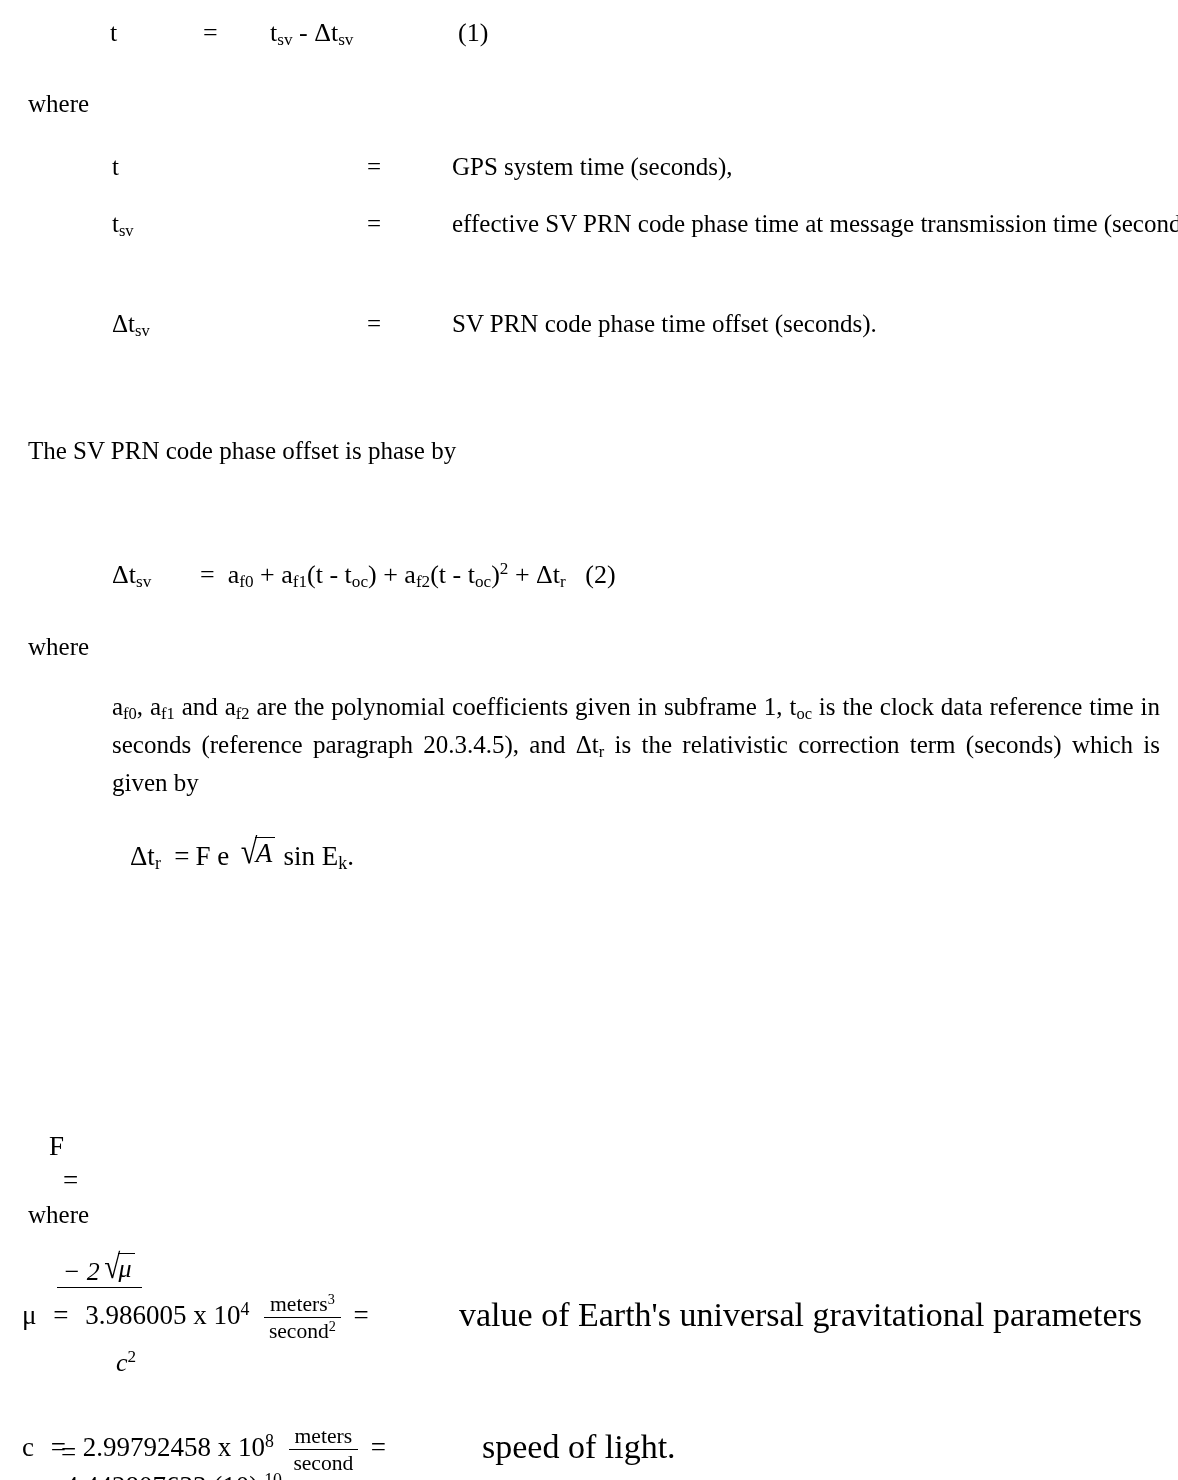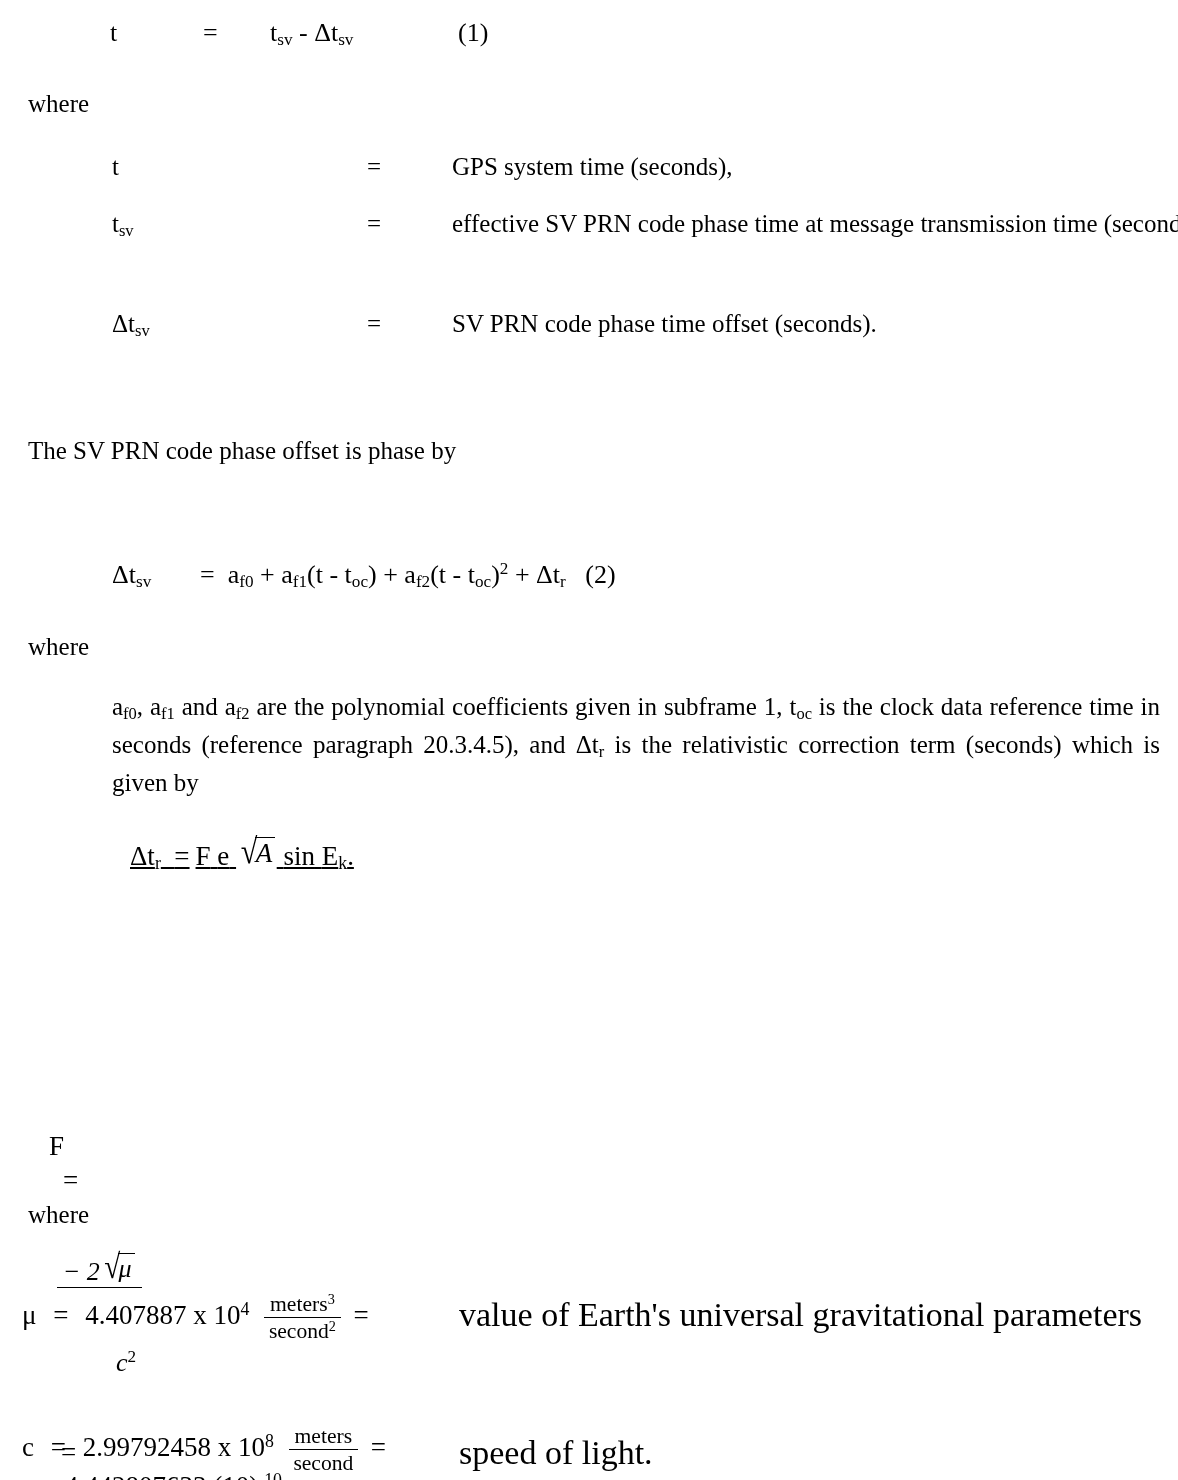--- a/index.html
+++ b/index.html
@@ -175,55 +175,55 @@
 
   <div class="abs" id="eq2">
     <span class="lhs"><span>Δt</span><sub>sv</sub></span>
     <span class="rhs"><span>=</span>&nbsp; <span>a</span><sub>f0</sub><span> + </span><span>a</span><sub>f1</sub><span>(t - t</span><sub>oc</sub><span>)</span><span> + </span><span>a</span><sub>f2</sub><span>(t - t</span><sub>oc</sub><span>)</span><sup>2</sup><span> + </span><span>Δt</span><sub>r</sub>&nbsp;&nbsp; <span>(2)</span></span>
   </div>
 
   <div class="abs body-text where" style="top:628px;">where</div>
 
   <div class="para" style="top:688px; left:112px; width:1048px;"><span>a</span><sub>f0</sub><span>, </span><span>a</span><sub>f1</sub><span> and </span><span>a</span><sub>f2</sub><span> are the polynomial coefficients given in subframe 1, t</span><sub>oc</sub><span> is the clock data reference time in seconds (reference paragraph 20.3.4.5), and Δt</span><sub>r</sub><span> is the relativistic correction term (seconds) which is given by</span></div>
 
-  <div class="abs" style="top:838px; left:130px; font-size:27px;text-decoration:underline;"><span>Δt</span><sub>r</sub>&nbsp; <span>=</span><span style="margin-left:6px;">F</span> <span>e</span> <span class="sqrt"><span class="radical">√</span><span class="rad-body ital serif">A</span></span> <span>sin</span> <span>E</span><sub>k</sub><span>.</span></div>
+  <div class="abs" style="top:838px; left:130px; font-size:27px;"><span>Δt</span><sub>r</sub>&nbsp; <span>=</span><span style="margin-left:6px;">F</span> <span>e</span> <span class="sqrt"><span class="radical">√</span><span class="rad-body ital serif">A</span></span> <span>sin</span> <span>E</span><sub>k</sub><span>.</span></div>
 
 
   <div class="abs" id="fline">
     <span class="fv">F</span>
     <span class="fv" style="margin:0 14px;">=</span>
     <span class="frac" style="margin:0 8px;text-align:right;">
       <span class="num"><span class="ital serif">− 2</span><span class="sqrt"><span class="radical">√</span><span class="rad-body ital serif">μ</span></span></span>
       <span class="den"><span class="ital serif">c</span><sup>2</sup></span>
     </span>
     <span class="fv" style="margin:0 12px;">=</span>
     <span class="fv"><span>- 4.442807633 (10)</span><sup>-10</sup></span>
     
     
   </div>
 
   <div class="abs body-text where" style="top:1196px;">where</div>
 
   <div class="constline" style="top:1292px; left:22px;">
     <span>μ</span>
     <span style="margin:0 10px;">=</span>
-    <span><span>4.407887 x 10</span><sup>4</sup></span>
+    <span><span>3.986005 x 10</span><sup>4</sup></span>
     <span class="frac unit">
       <span class="num"><span>meters</span><sup>3</sup></span>
       <span class="den"><span>second</span><sup>2</sup></span>
     </span>
     <span>=</span>
     <span class="desc" style="left:437px; top:4px;">value of Earth's universal gravitational parameters</span>
   </div>
 
   <div class="constline" style="top:1424px; left:22px;">
     <span>c</span>
     <span style="margin:0 10px;">=</span>
     <span><span>2.99792458 x 10</span><sup>8</sup></span>
     <span class="frac unit">
       <span class="num">meters</span>
       <span class="den">second</span>
     </span>
     <span>=</span>
-    <span class="desc" style="left:437px; top:4px;margin-top:6px;">speed of light.</span>
+    <span class="desc" style="left:460px; top:4px;">speed of light.</span>
   </div>
 
 </div>
 
 </body></html>

